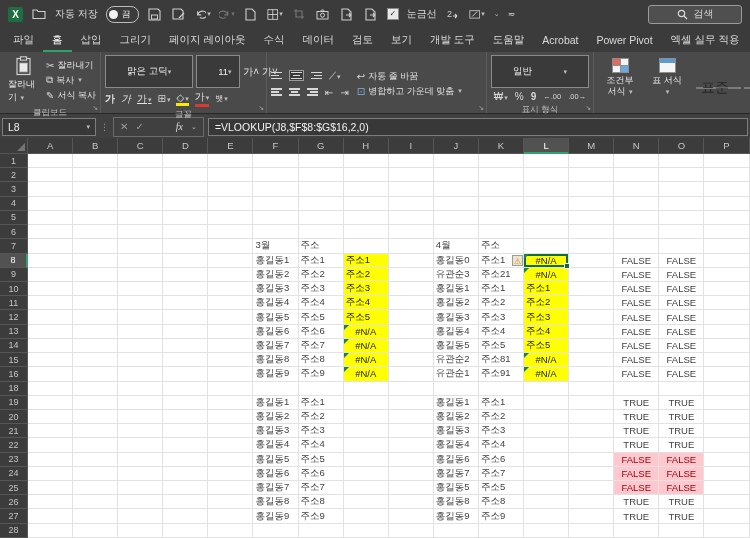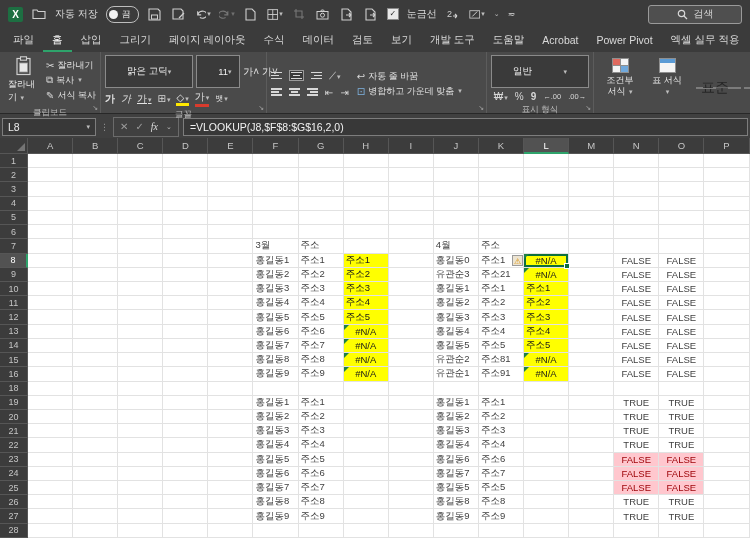--- a/index.html
+++ b/index.html
@@ -61,21 +61,21 @@
   .style-gallery{display:grid;grid-template-columns:45px 45px;grid-auto-rows:15px;gap:3px;margin-left:4px;overflow:hidden;width:68px;}
   .style-cell{font-size:14px;display:flex;align-items:center;padding:0 4px;border:1px solid #7c7c7c;white-space:nowrap;margin-top:26px;}
 
   
   .formulabar{height:25px;background:#404040;display:flex;align-items:center;padding:0 2px;border-bottom:1px solid #262626;gap:4px;}
   .namebox{width:94px;height:18px;background:#383838;border:1px solid #7d7d7d;display:flex;align-items:center;
            color:#ececec;font-size:10.5px;padding:0 5px;box-sizing:border-box;}
   .namebox .drop{margin-left:auto;}
   .fb-dots{color:#8f8f8f;font-size:9px;}
   .fb-btns{height:18px;border:1px solid #6b6b6b;display:flex;align-items:center;gap:7px;padding:0 6px;color:#9c9c9c;font-size:10px;}
-  .fb-btns .fx{font-style:italic;color:#dedede;font-family:"Liberation Serif",serif;}
+  .fb-btns .fx{font-style:italic;color:#dedede;font-family:"Liberation Serif",serif;margin-left:25px;}
   .formula-input{flex:1;height:18px;background:#383838;border:1px solid #7d7d7d;color:#f2f2f2;
                  font-size:10.5px;display:flex;align-items:center;padding:0 6px;box-sizing:border-box;}
 
   
   .sheet{position:absolute;top:138px;left:0;width:750px;height:400px;background:#fff;overflow:hidden;
          --cw:45.1px;--rh:14.22px;}
   .colhdr-row{display:flex;height:16px;}
   .corner{width:28px;flex:none;background:#3c3c3c;border-right:1px solid #565656;border-bottom:1px solid #565656;
           box-sizing:border-box;position:relative;}
   .corner::after{content:'';position:absolute;right:2px;bottom:2px;border-left:8px solid transparent;border-bottom:8px solid #757575;}

